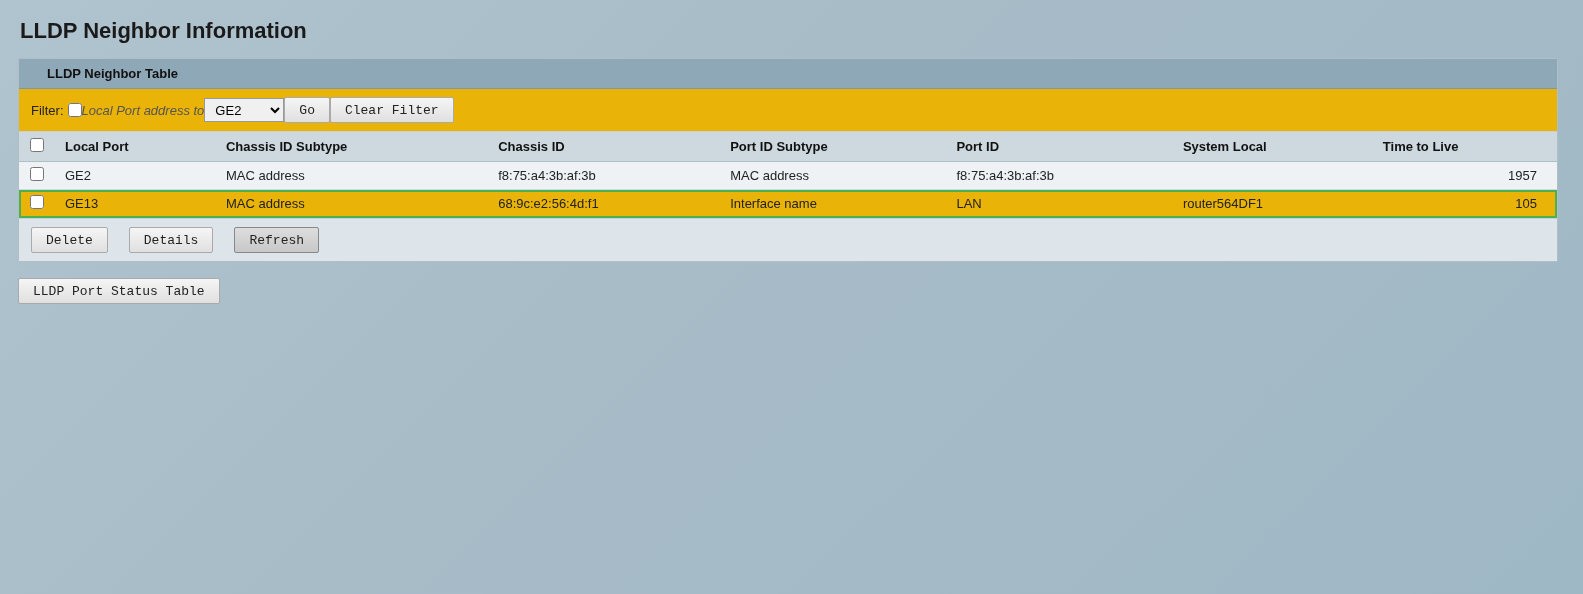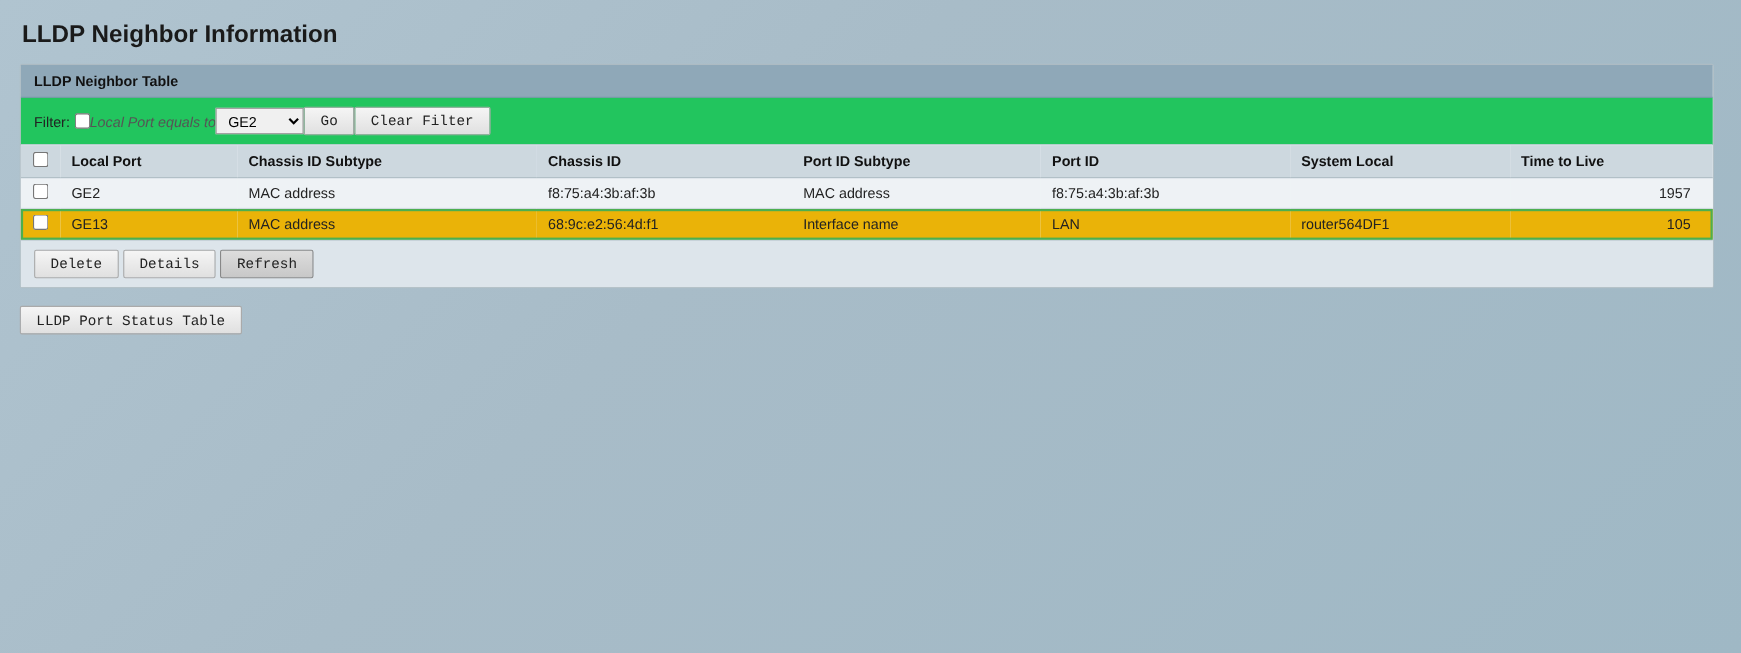--- a/index.html
+++ b/index.html
@@ -24,33 +24,33 @@
     .panel {
       background: #e8eef2;
       border: 1px solid #b0bec5;
       border-radius: 2px;
       width: 100%;
       max-width: 1540px;
     }
 
     .panel-header {
       background: #8fa8b8;
-      padding: 7px 12px;
+      padding: 7px 28px;
       font-weight: bold;
       font-size: 13px;
       color: #111;
       border-bottom: 1px solid #7a98aa;
     }
 
     .filter-bar {
       display: flex;
       align-items: center;
       padding: 8px 12px;
       border-bottom: 1px solid #c5d0d8;
-      background: #22c55e;
+      background: #eab308;
       gap: 0;
     }
 
     .filter-label {
       font-size: 13px;
       color: #222;
       margin-right: 4px;
     }
 
     .filter-checkbox {
@@ -145,21 +145,21 @@
 
     td.num-col {
       text-align: right;
       padding-right: 20px;
     }
 
     .action-bar {
       display: flex;
       align-items: center;
       padding: 8px 12px;
-      gap: 4px;
+      gap: 21px;
       background: #dde5eb;
       border-top: 1px solid #c5d0d8;
     }
 
     .bottom-section {
       margin-top: 16px;
     }
 
     .row-checkbox {
       width: 14px;
@@ -177,21 +177,21 @@
 <body>
 
 <div class="page-title">LLDP Neighbor Information</div>
 
 <div class="panel">
   <div class="panel-header">LLDP Neighbor Table</div>
 
   <div class="filter-bar">
     <span class="filter-label">Filter:</span>
     <input type="checkbox" class="filter-checkbox" style="">
-    <span class="filter-text">Local Port equals to</span>
+    <span class="filter-text">Local Port address to</span>
     <select class="filter-select">
       <option>GE2</option>
       <option>GE13</option>
       <option>GE16</option>
     </select>
     <button class="btn">Go</button>
     <button class="btn">Clear Filter</button>
   </div>
 
   <table>

